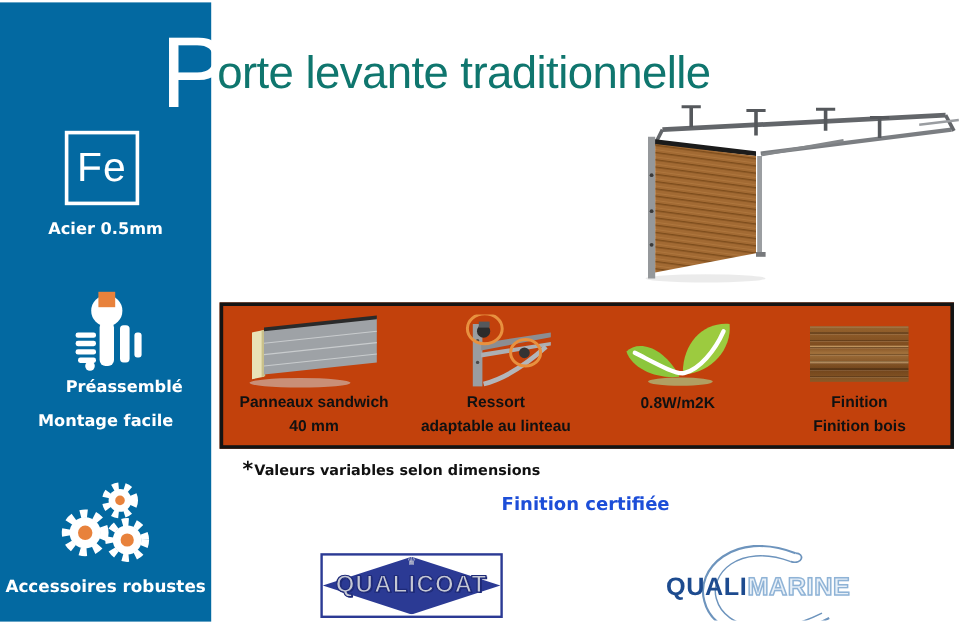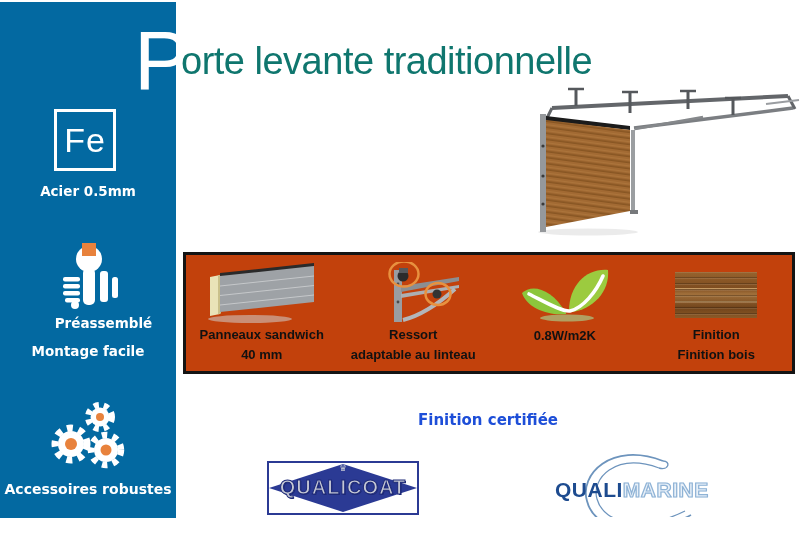--- a/index.html
+++ b/index.html
@@ -218,20 +218,23 @@
     <div class="feature">
       <div class="fimg">
         <div class="wood-tile"></div>
       </div>
       <div class="fl1">Finition</div>
       <div class="fl2">Finition bois</div>
     </div>
 
   </div>
 
+  <div class="footnote">
+    <span class="mark">*</span><span>Valeurs variables selon dimensions</span>
+  </div>
   <div class="certified">Finition certifiée</div>
 
   <div class="qualicoat">
     <div class="qc-diamond"></div>
     <div class="qc-crown">♛</div>
     <div class="qc-text">QUALICOAT</div>
   </div>
 
   <div class="qualimarine">
     <svg class="qm-swirl" width="180" height="68" viewBox="0 0 180 68">

